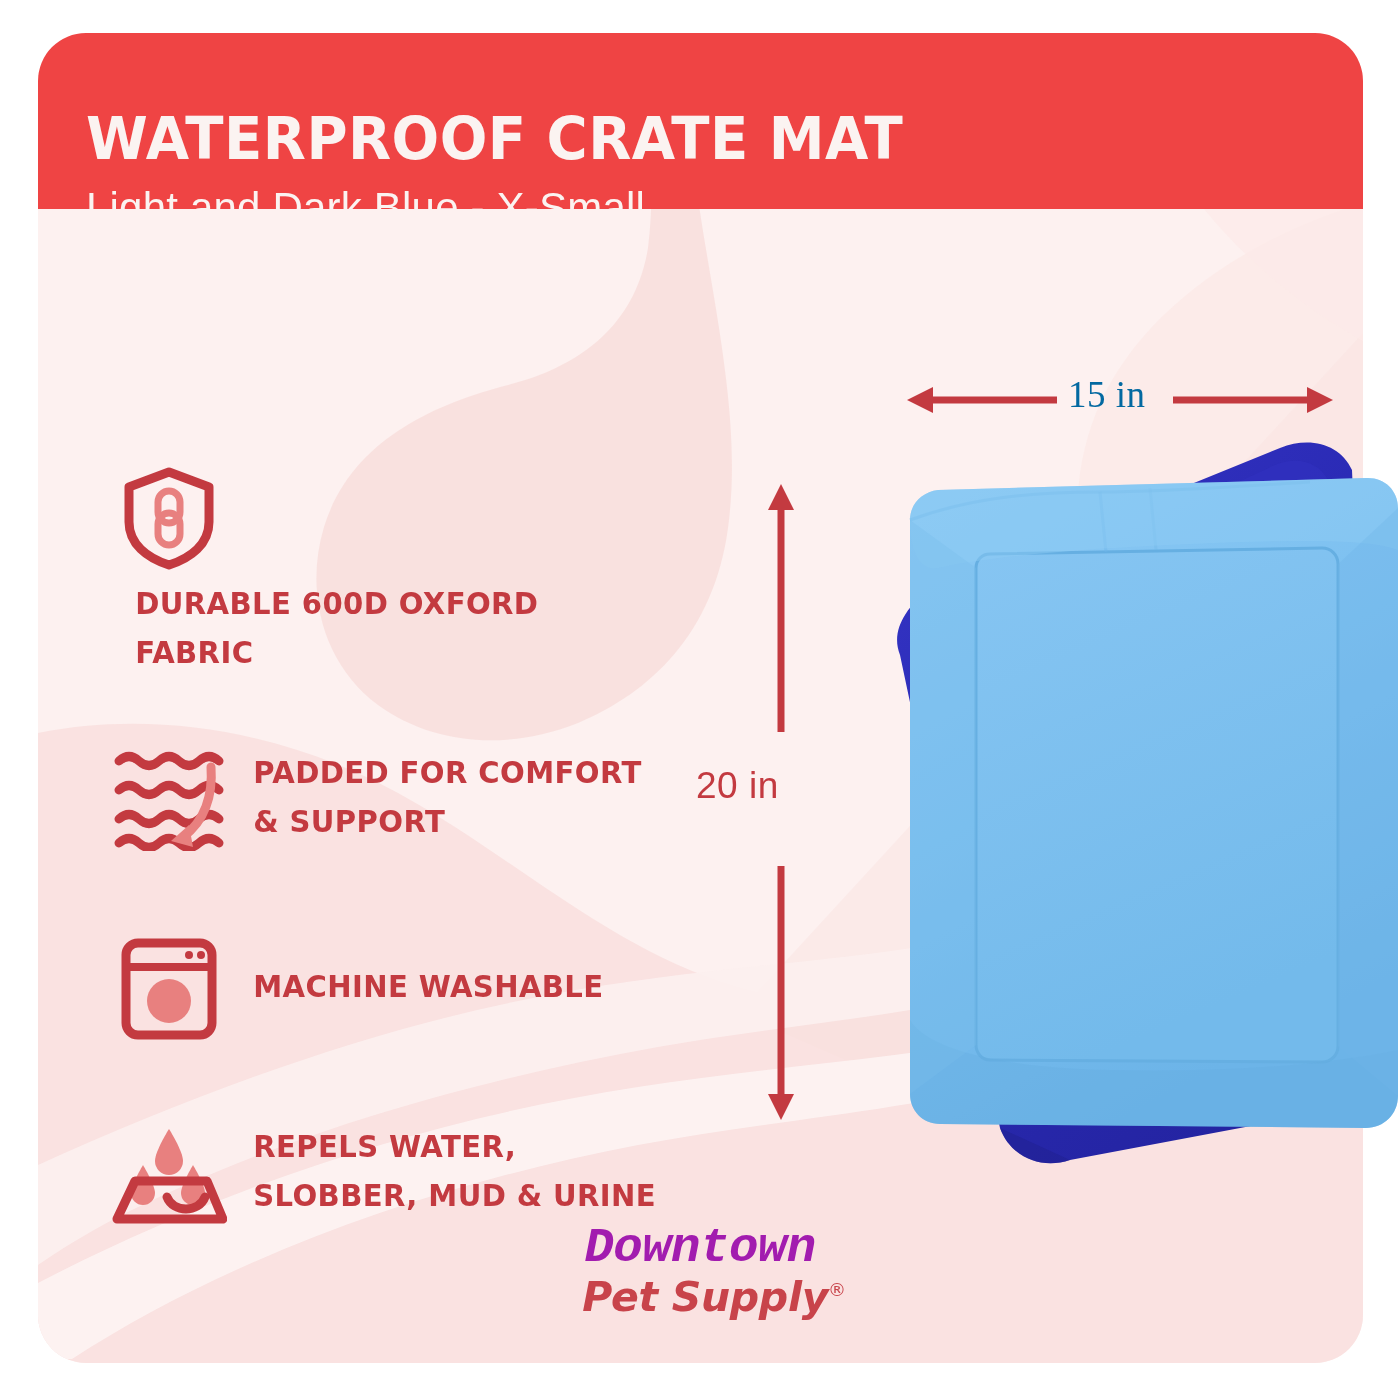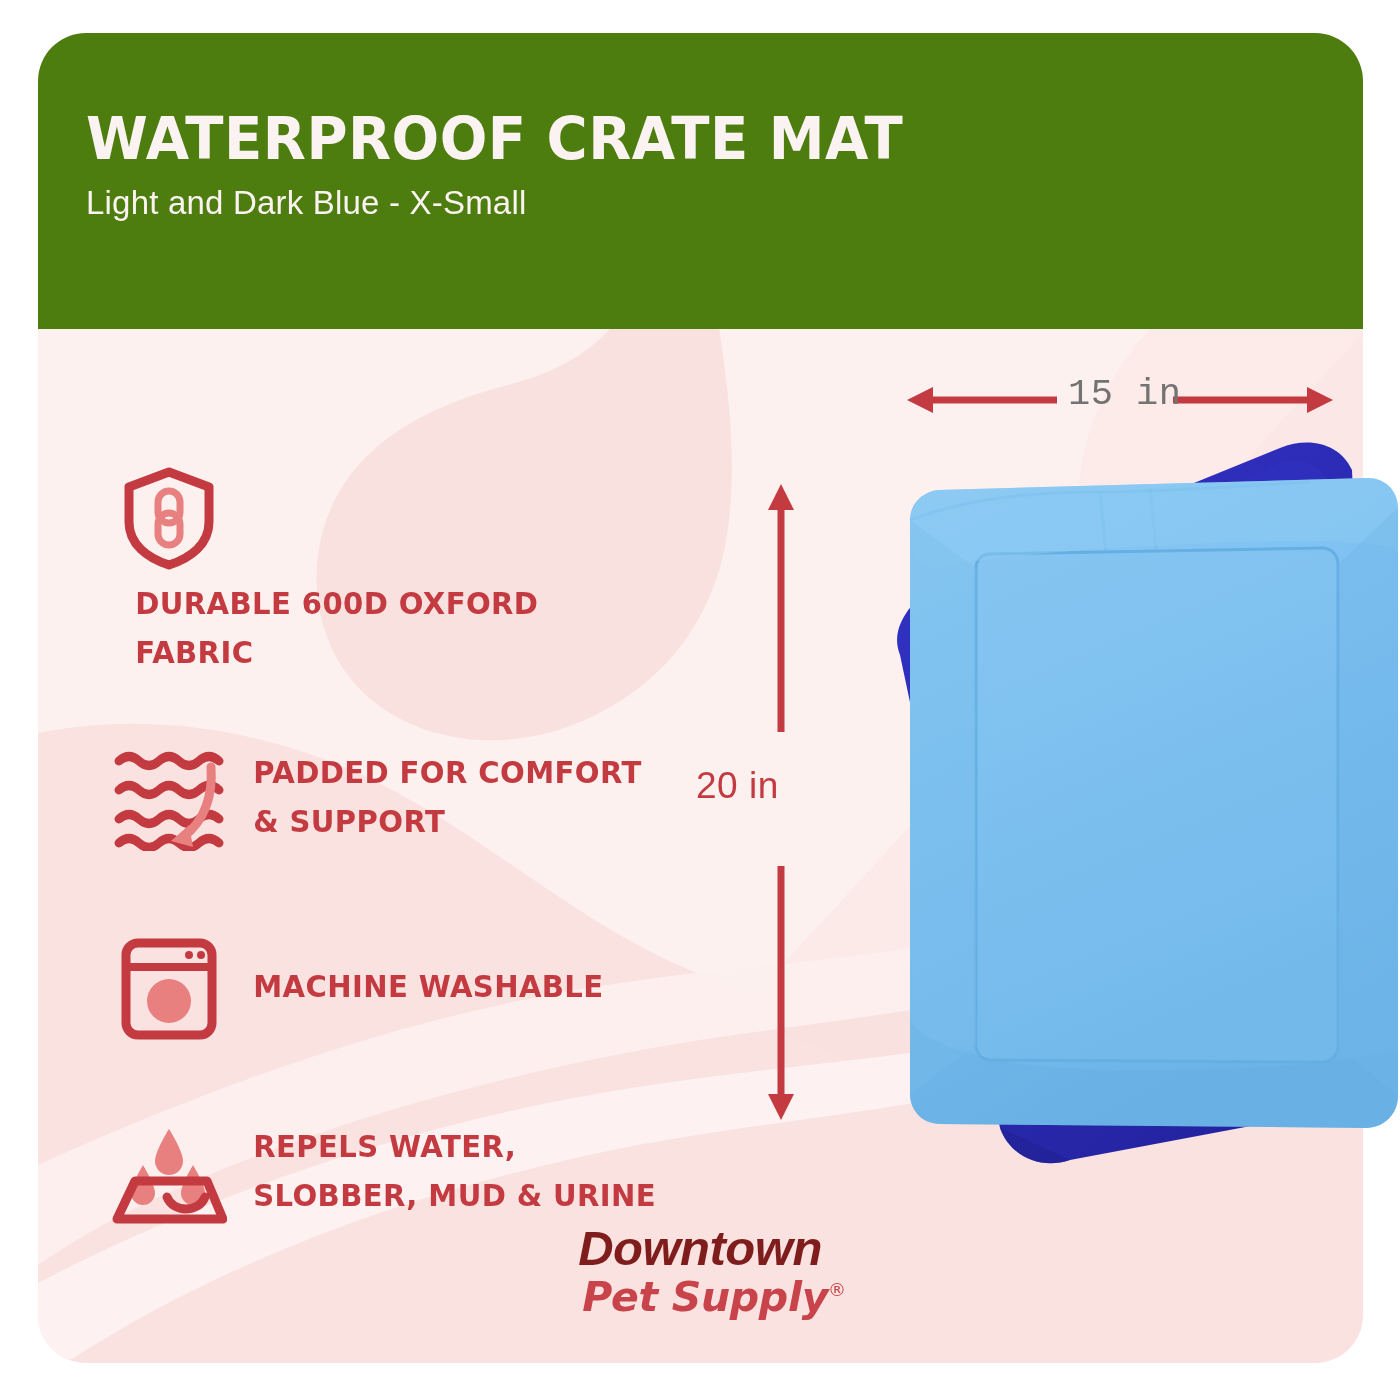--- a/index.html
+++ b/index.html
@@ -37,22 +37,22 @@
     width: 100%;
     height: 100%;
   }
 
   
   .header {
     position: absolute;
     left: 38px;
     top: 33px;
     width: 1325px;
-    height: 296px;
-    background: #4d7c0f;
+    height: 176px;
+    background: #ef4444;
     border-radius: 48px 48px 0 0;
     overflow: hidden;
   }
 
   .header-inner {
     position: absolute;
     left: 48px;
     top: 76px;
     right: 40px;
   }
@@ -66,21 +66,21 @@
     color: #FBF3F1;
     transform: scaleX(0.95);
     transform-origin: left center;
     white-space: nowrap;
   }
 
   .subtitle {
     margin-top: 17px;
     font-family: "Liberation Sans", sans-serif;
     font-weight: 400;
-    font-size: 33px;
+    font-size: 42px;
     line-height: 1.1;
     color: #FBF3F1;
     letter-spacing: 0.2px;
     white-space: nowrap;
   }
 
   
   .features {
     position: absolute;
     left: 110px;
@@ -139,23 +139,23 @@
     position: absolute;
     left: 728px;
     top: 482px;
     width: 170px;
     height: 640px;
   }
   .dim-label-h {
     position: absolute;
     left: 163px;
     top: -5px;
-    font-family: Liberation Mono, monospace;
+    font-family: Liberation Serif, serif;
     font-size: 37px;
-    color: #737373;
+    color: #0369a1;
     letter-spacing: 0.5px;
     white-space: nowrap;
   }
   .dim-label-v {
     position: absolute;
     left: -32px;
     top: 283px;
     font-family: "Liberation Sans", sans-serif;
     font-size: 37px;
     color: #C33A40;
@@ -174,26 +174,26 @@
 
   
   .logo {
     position: absolute;
     left: 0;
     right: 0;
     top: 1224px;
     text-align: center;
   }
   .logo-line1 {
-    font-family: Liberation Sans, sans-serif;
+    font-family: Liberation Mono, monospace;
     font-weight: 700;
     font-style: italic;
     font-size: 49px;
     line-height: 1.02;
-    color: #7f1d1d;
+    color: #a21caf;
     letter-spacing: -0.5px;
   }
   .logo-line2 {
     font-family: "DejaVu Sans", sans-serif;
     font-weight: 700;
     font-style: italic;
     font-size: 41px;
     line-height: 1.15;
     color: #C8434A;
     letter-spacing: -0.3px;

